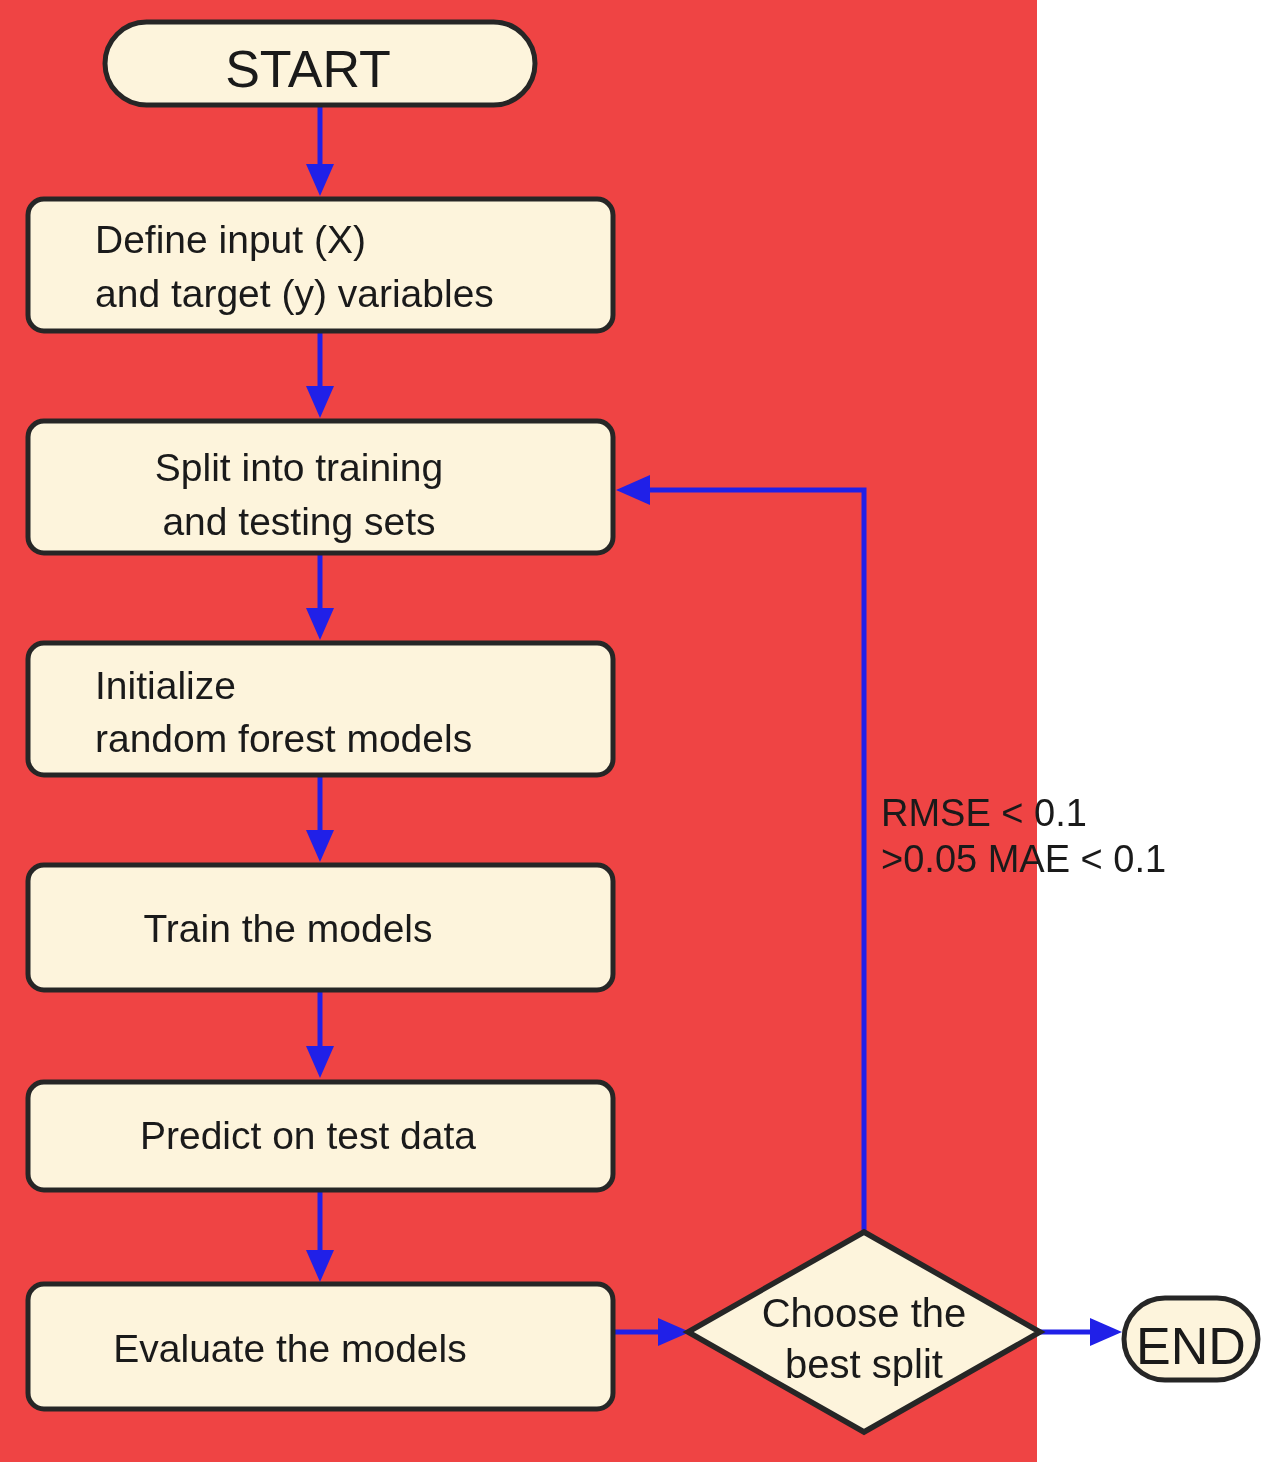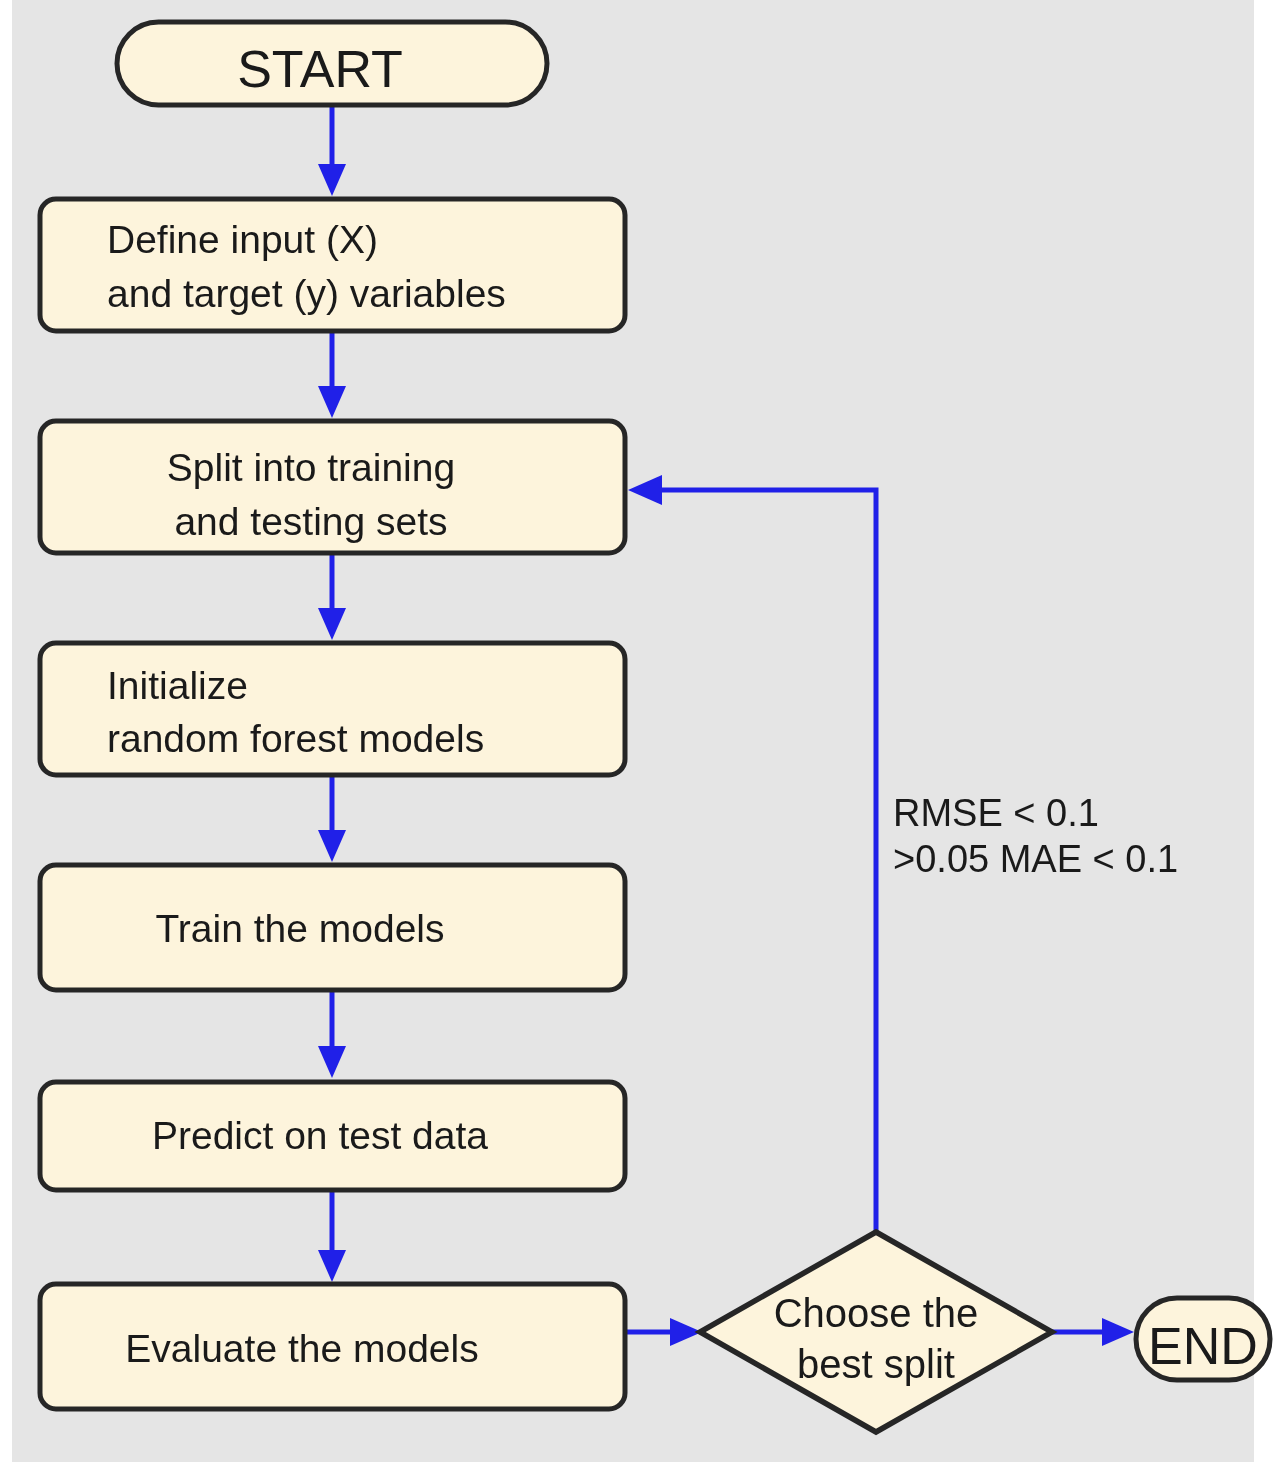--- a/index.html
+++ b/index.html
@@ -8,24 +8,23 @@
     background: #ffffff;
   }
   body {
     width: 1278px;
     height: 1462px;
     font-family: "Liberation Sans", sans-serif;
     overflow: hidden;
   }
   #flowchart-root {
     position: relative;
-    width: 1242px;
+    width: 1037px;
     height: 1462px;
-    background: #e5e5e5;
-    margin-left: 12px;
+    background: #ef4444;
   }
   svg.flow-canvas {
     display: block;
     width: 1278px;
     height: 1462px;
   }
   .node-shape {
     fill: #fdf4dc;
     stroke: #262626;
     stroke-width: 5;

